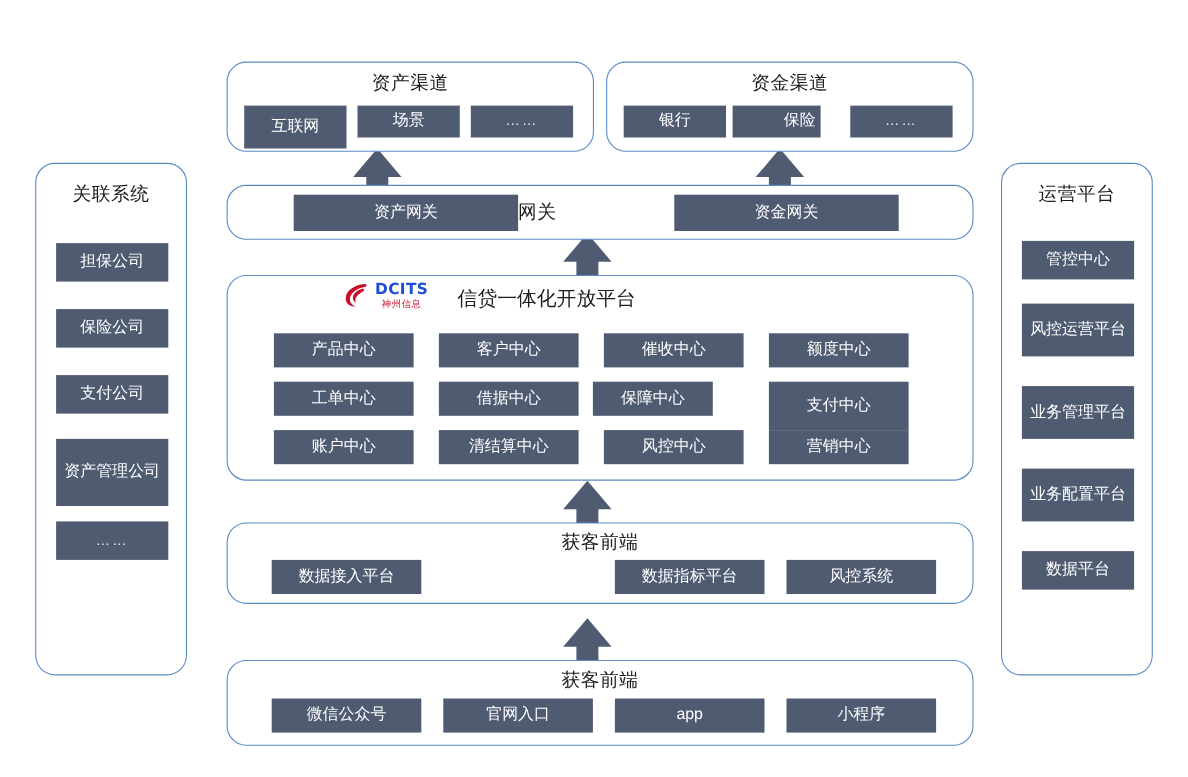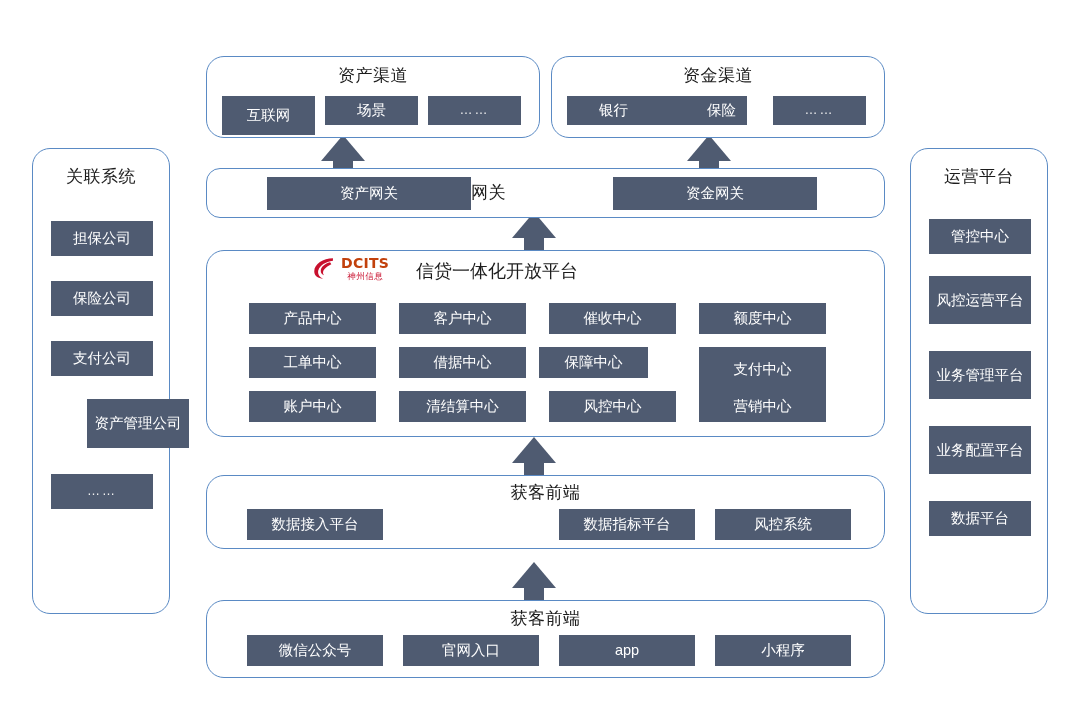--- a/index.html
+++ b/index.html
@@ -100,21 +100,21 @@
     display: flex;
     flex-direction: column;
     align-items: center;
     justify-content: center;
     line-height: 1;
   }
   .logo-en {
     font-family: "DejaVu Sans", sans-serif;
     font-weight: bold;
     font-size: 14px;
-    color: #c2410c;
+    color: #1d4ed8;
     letter-spacing: 0.3px;
   }
   .logo-cn {
     font-size: 8.5px;
     color: #c8102e;
     letter-spacing: 0.5px;
     margin-top: 2px;
   }
   .platform-title {
     position: absolute;
@@ -156,25 +156,25 @@
   <div class="panel" style="left:206px; top:56px; width:334px; height:82px;">
     <div class="panel-title" style="top:7px;">资产渠道</div>
     <div class="chip" style="left:15px; top:39px; width:93px; height:39px;">互联网</div>
     <div class="chip" style="left:118px; top:39px; width:93px; height:29px;">场景</div>
     <div class="chip dots" style="left:221px; top:39px; width:93px; height:29px;">……</div>
   </div>
 
   <div class="panel" style="left:551px; top:56px; width:334px; height:82px;">
     <div class="panel-title" style="top:7px;">资金渠道</div>
     <div class="chip" style="left:15px; top:39px; width:93px; height:29px;">银行</div>
-    <div class="chip" style="left:102px; top:39px; width:93px; height:29px;padding-left:44px;">保险</div>
+    <div class="chip" style="left:114px; top:39px; width:80px; height:29px;padding-left:44px;">保险</div>
     <div class="chip dots" style="left:221px; top:39px; width:93px; height:29px;">……</div>
   </div>
 
-  <div class="panel" style="left:206px; top:168px; width:679px; height:50px;border-radius:14px;">
+  <div class="panel" style="left:206px; top:168px; width:679px; height:50px;">
     <div class="chip" style="left:60px; top:8px; width:204px; height:33px;">资产网关</div>
     <div class="panel-title" style="top:12px; left:264px; right:418px;">网关</div>
     <div class="chip" style="left:406px; top:8px; width:204px; height:33px;">资金网关</div>
   </div>
 
   <div class="panel" style="left:206px; top:250px; width:679px; height:187px;">
 
     <div class="logo-wrap" style="left:104px; top:4px;">
       <svg class="logo-mark" viewBox="0 0 64 64">
         <path d="M54 8 C30 8 8 22 8 40 C8 52 18 58 30 58 C20 54 16 46 18 38 C21 26 36 16 54 14 Z" fill="#c8102e"></path>
@@ -218,21 +218,21 @@
     <div class="chip" style="left:196px; top:34px; width:136px; height:31px;">官网入口</div>
     <div class="chip" style="left:352px; top:34px; width:136px; height:31px;">app</div>
     <div class="chip" style="left:508px; top:34px; width:136px; height:31px;">小程序</div>
   </div>
 
   <div class="panel" style="left:32px; top:148px; width:138px; height:466px;">
     <div class="panel-title" style="top:16px;">关联系统</div>
     <div class="chip" style="left:18px; top:72px; width:102px; height:35px;">担保公司</div>
     <div class="chip" style="left:18px; top:132px; width:102px; height:35px;">保险公司</div>
     <div class="chip" style="left:18px; top:192px; width:102px; height:35px;">支付公司</div>
-    <div class="chip" style="left:18px; top:250px; width:102px; height:49px;margin-left:36px;">资产管理公司</div>
+    <div class="chip" style="left:18px; top:250px; width:102px; height:61px;">资产管理公司</div>
     <div class="chip dots" style="left:18px; top:325px; width:102px; height:35px;">……</div>
   </div>
 
   <div class="panel" style="left:910px; top:148px; width:138px; height:466px;">
     <div class="panel-title" style="top:16px;">运营平台</div>
     <div class="chip" style="left:18px; top:70px; width:102px; height:35px;">管控中心</div>
     <div class="chip" style="left:18px; top:127px; width:102px; height:48px;">风控运营平台</div>
     <div class="chip" style="left:18px; top:202px; width:102px; height:48px;">业务管理平台</div>
     <div class="chip" style="left:18px; top:277px; width:102px; height:48px;">业务配置平台</div>
     <div class="chip" style="left:18px; top:352px; width:102px; height:35px;">数据平台</div>

